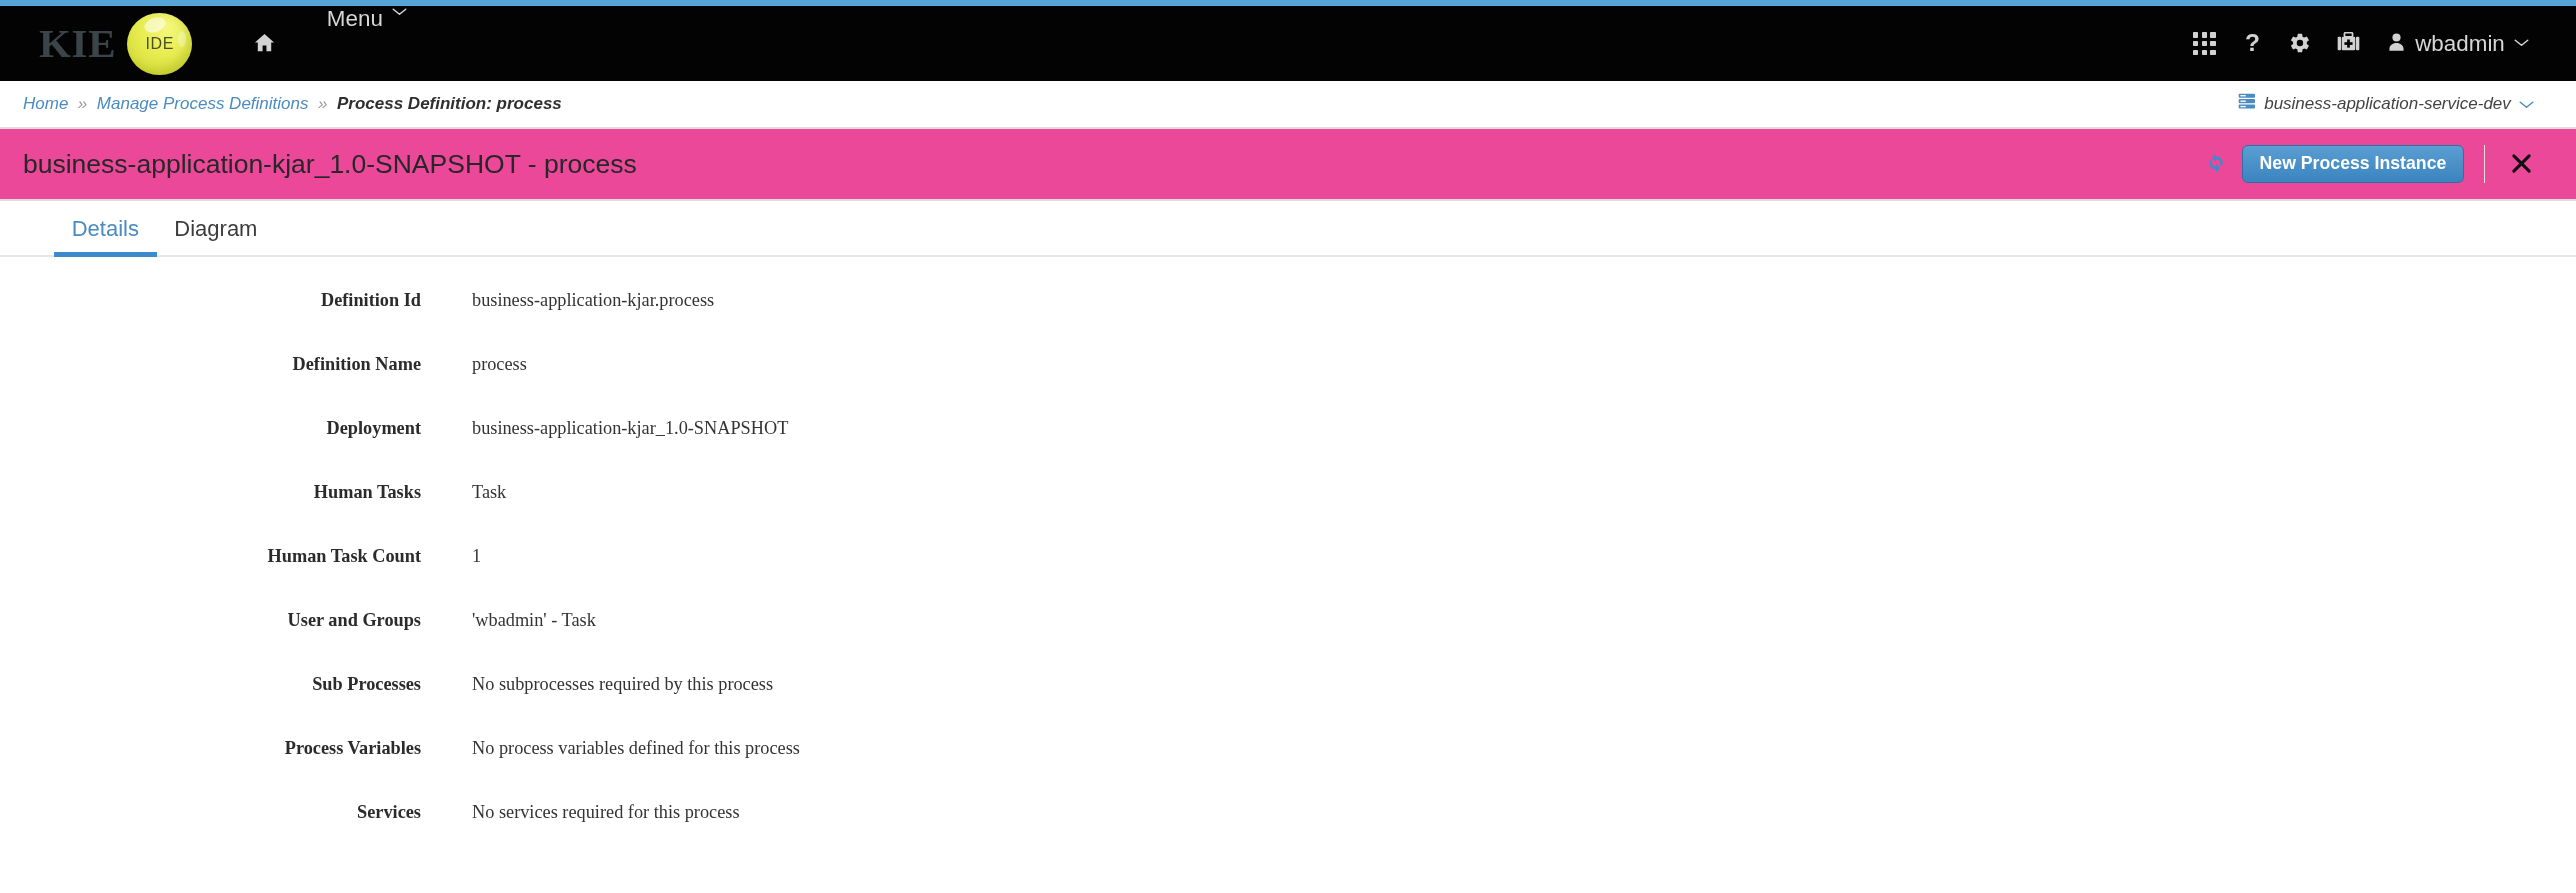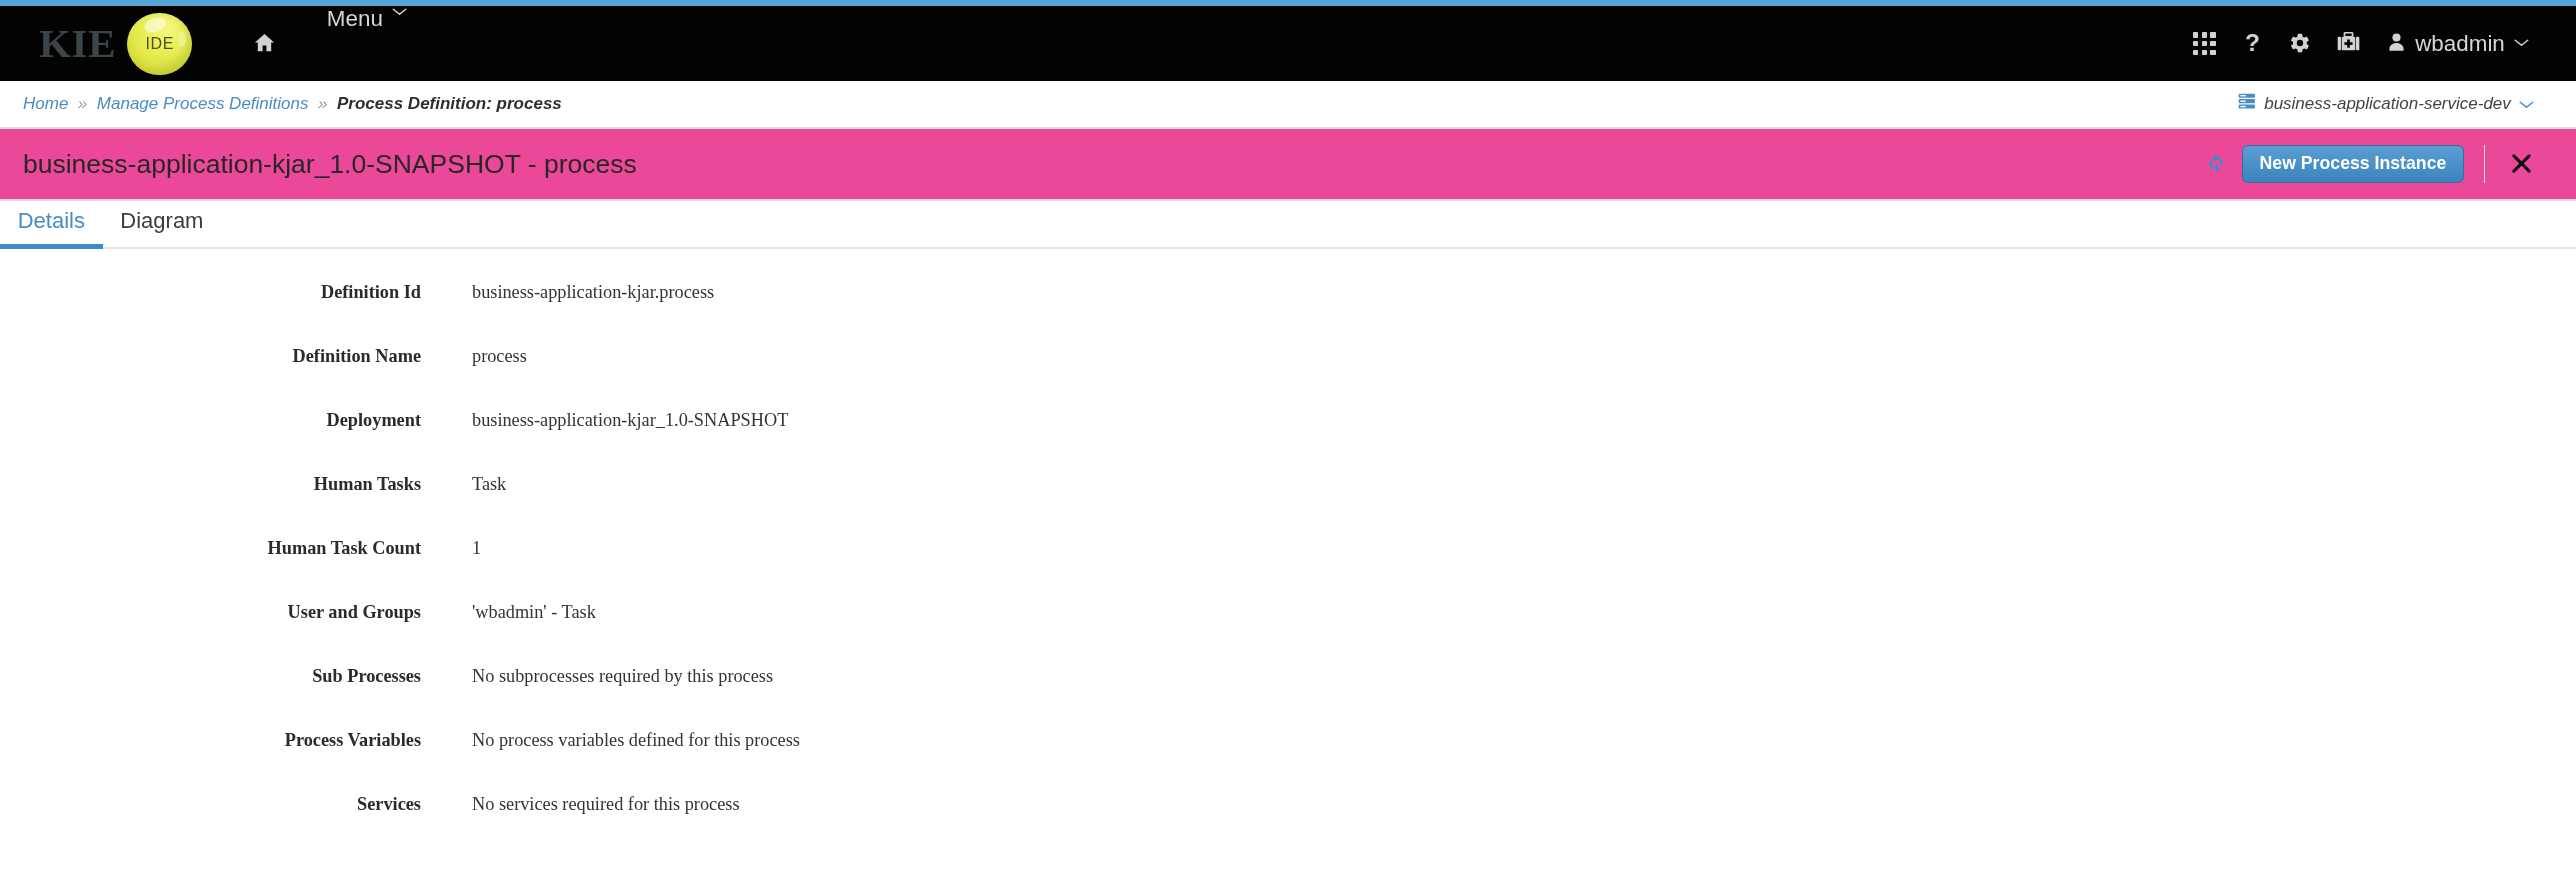--- a/index.html
+++ b/index.html
@@ -220,21 +220,22 @@
     padding: 0 4.1px 0 0;
     display: flex;
     align-items: center;
     justify-content: center;
   }
 
   
   .tabs-row {
     display: flex;
     align-items: flex-end;
-    height: 48px;
+    padding-left: 54px;
+    height: 56px;
     border-bottom: 2px solid #e6e6e6;
     background: #fff;
   }
   .tab {
     font-size: 22px;
     color: #3c3c3c;
     padding: 0 17.7px 13.6px;
     position: relative;
     cursor: pointer;
   }

